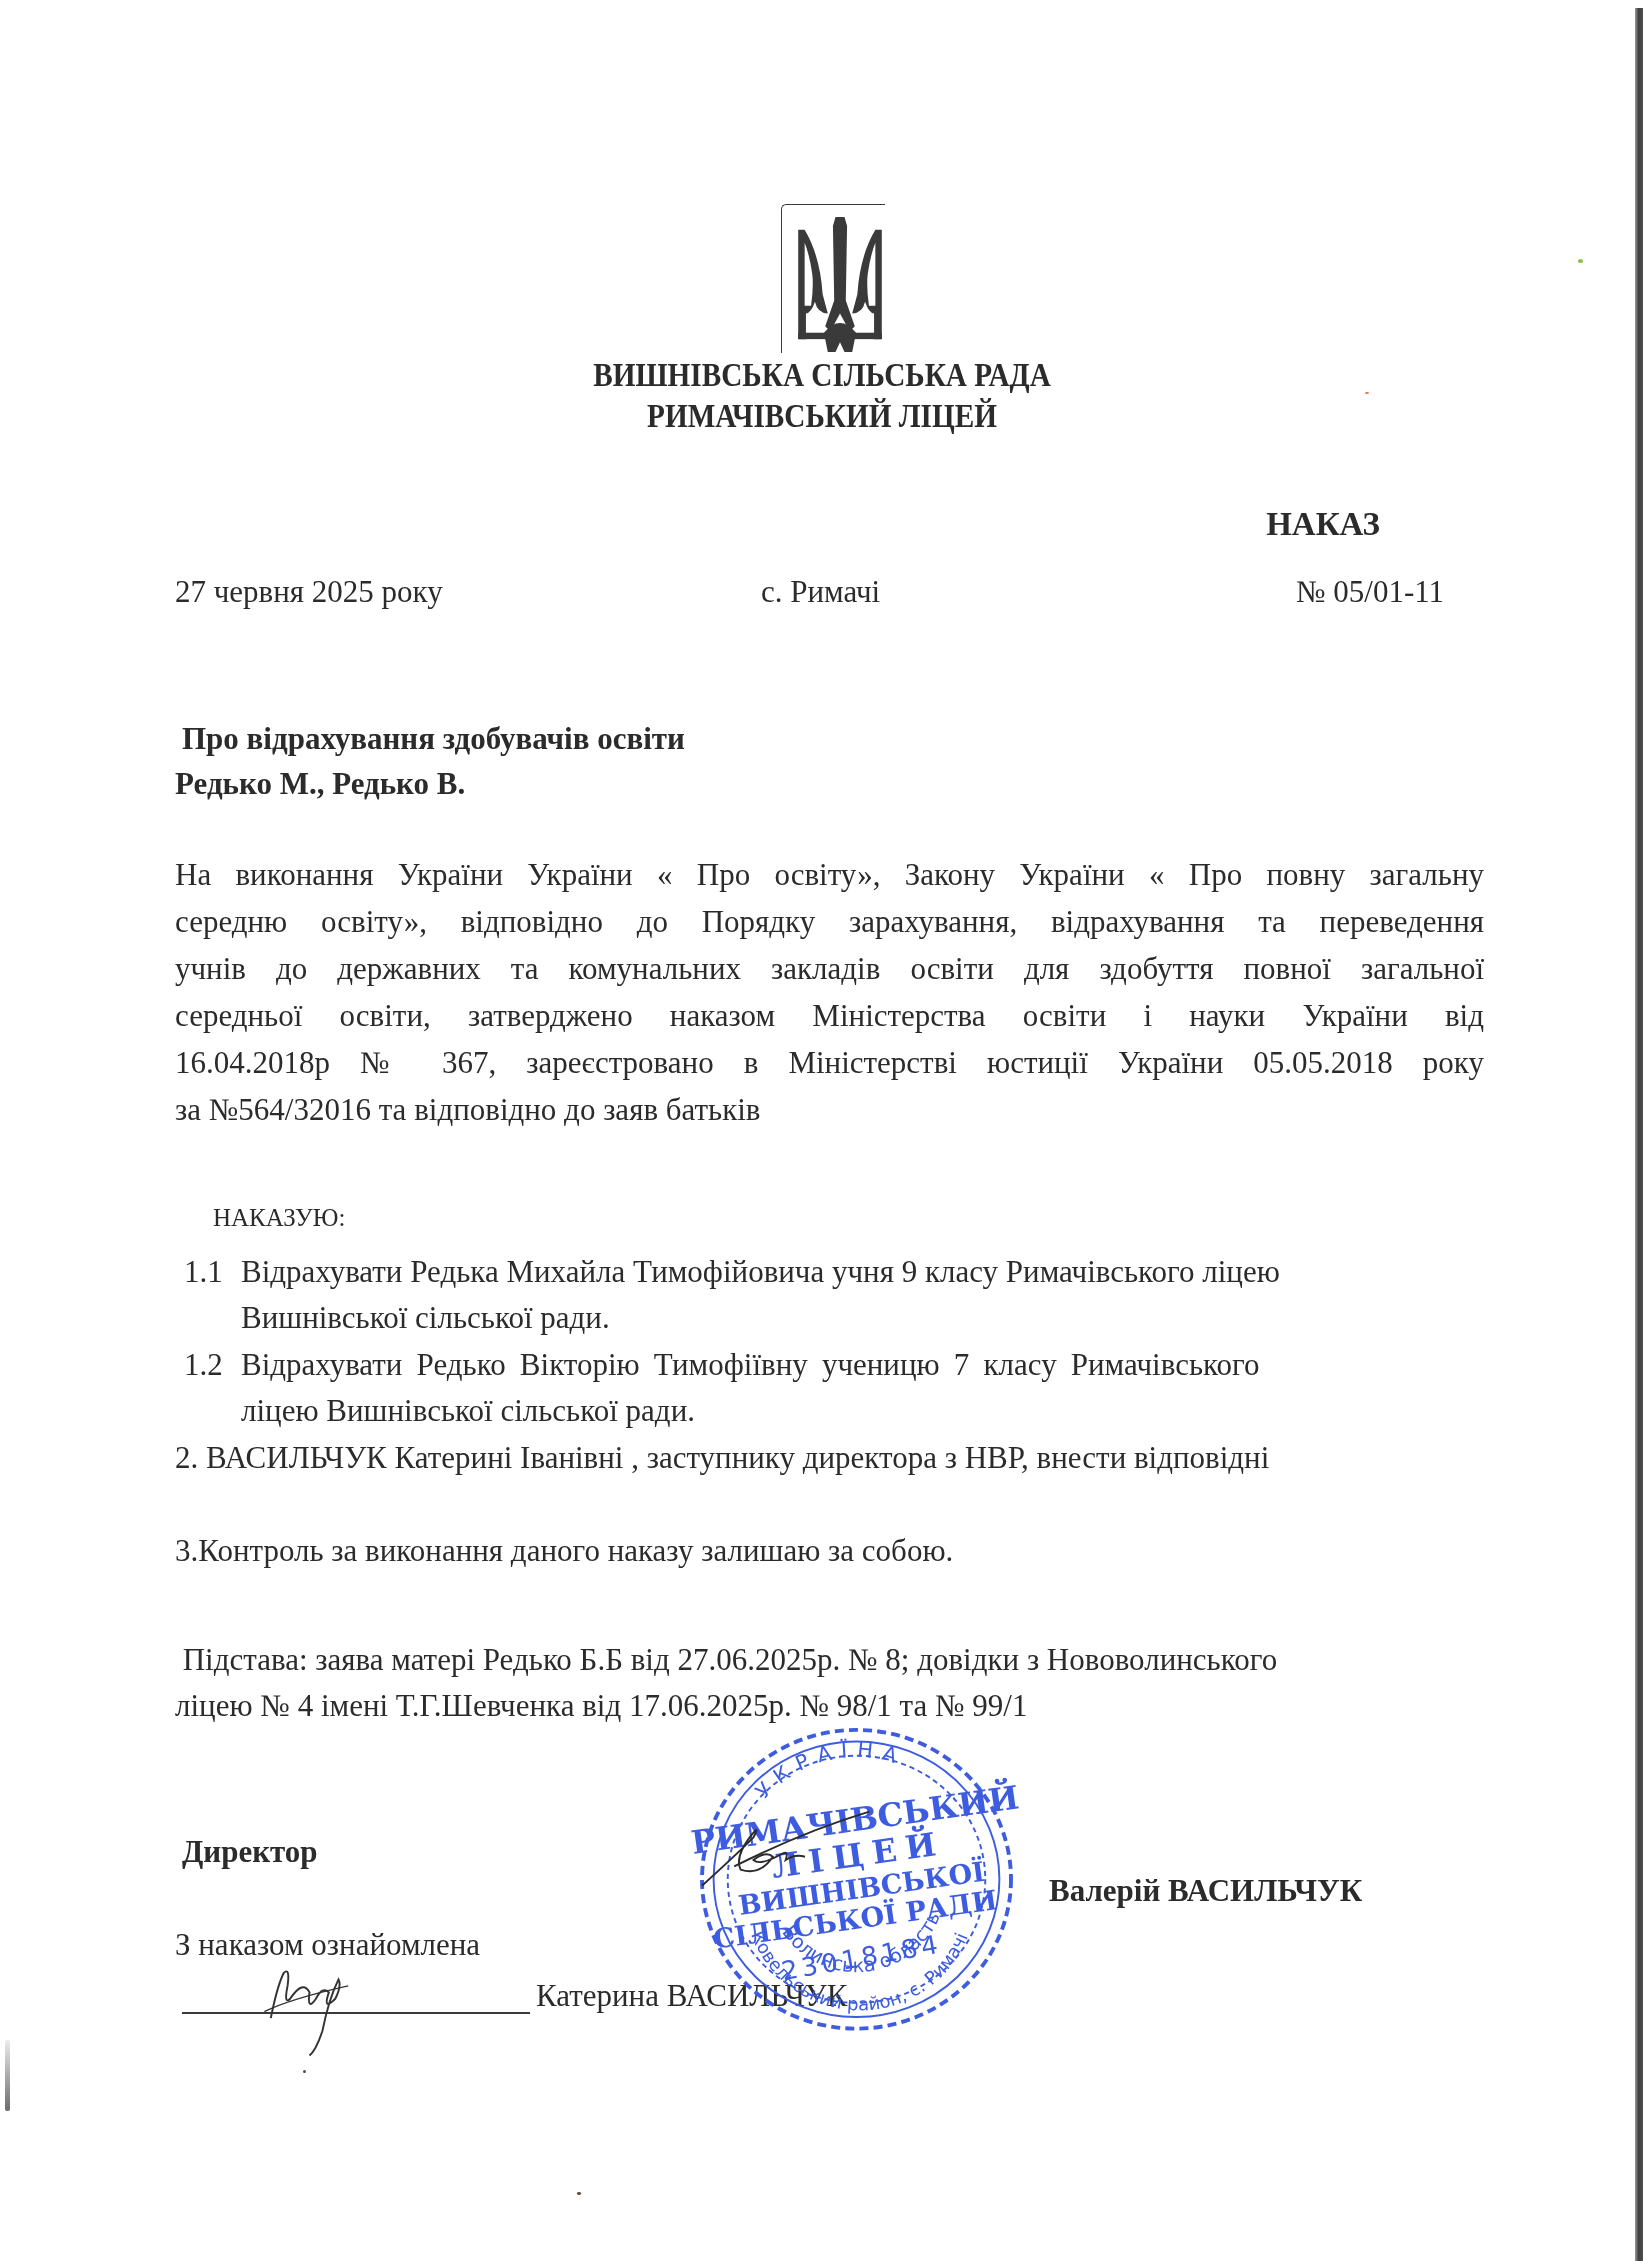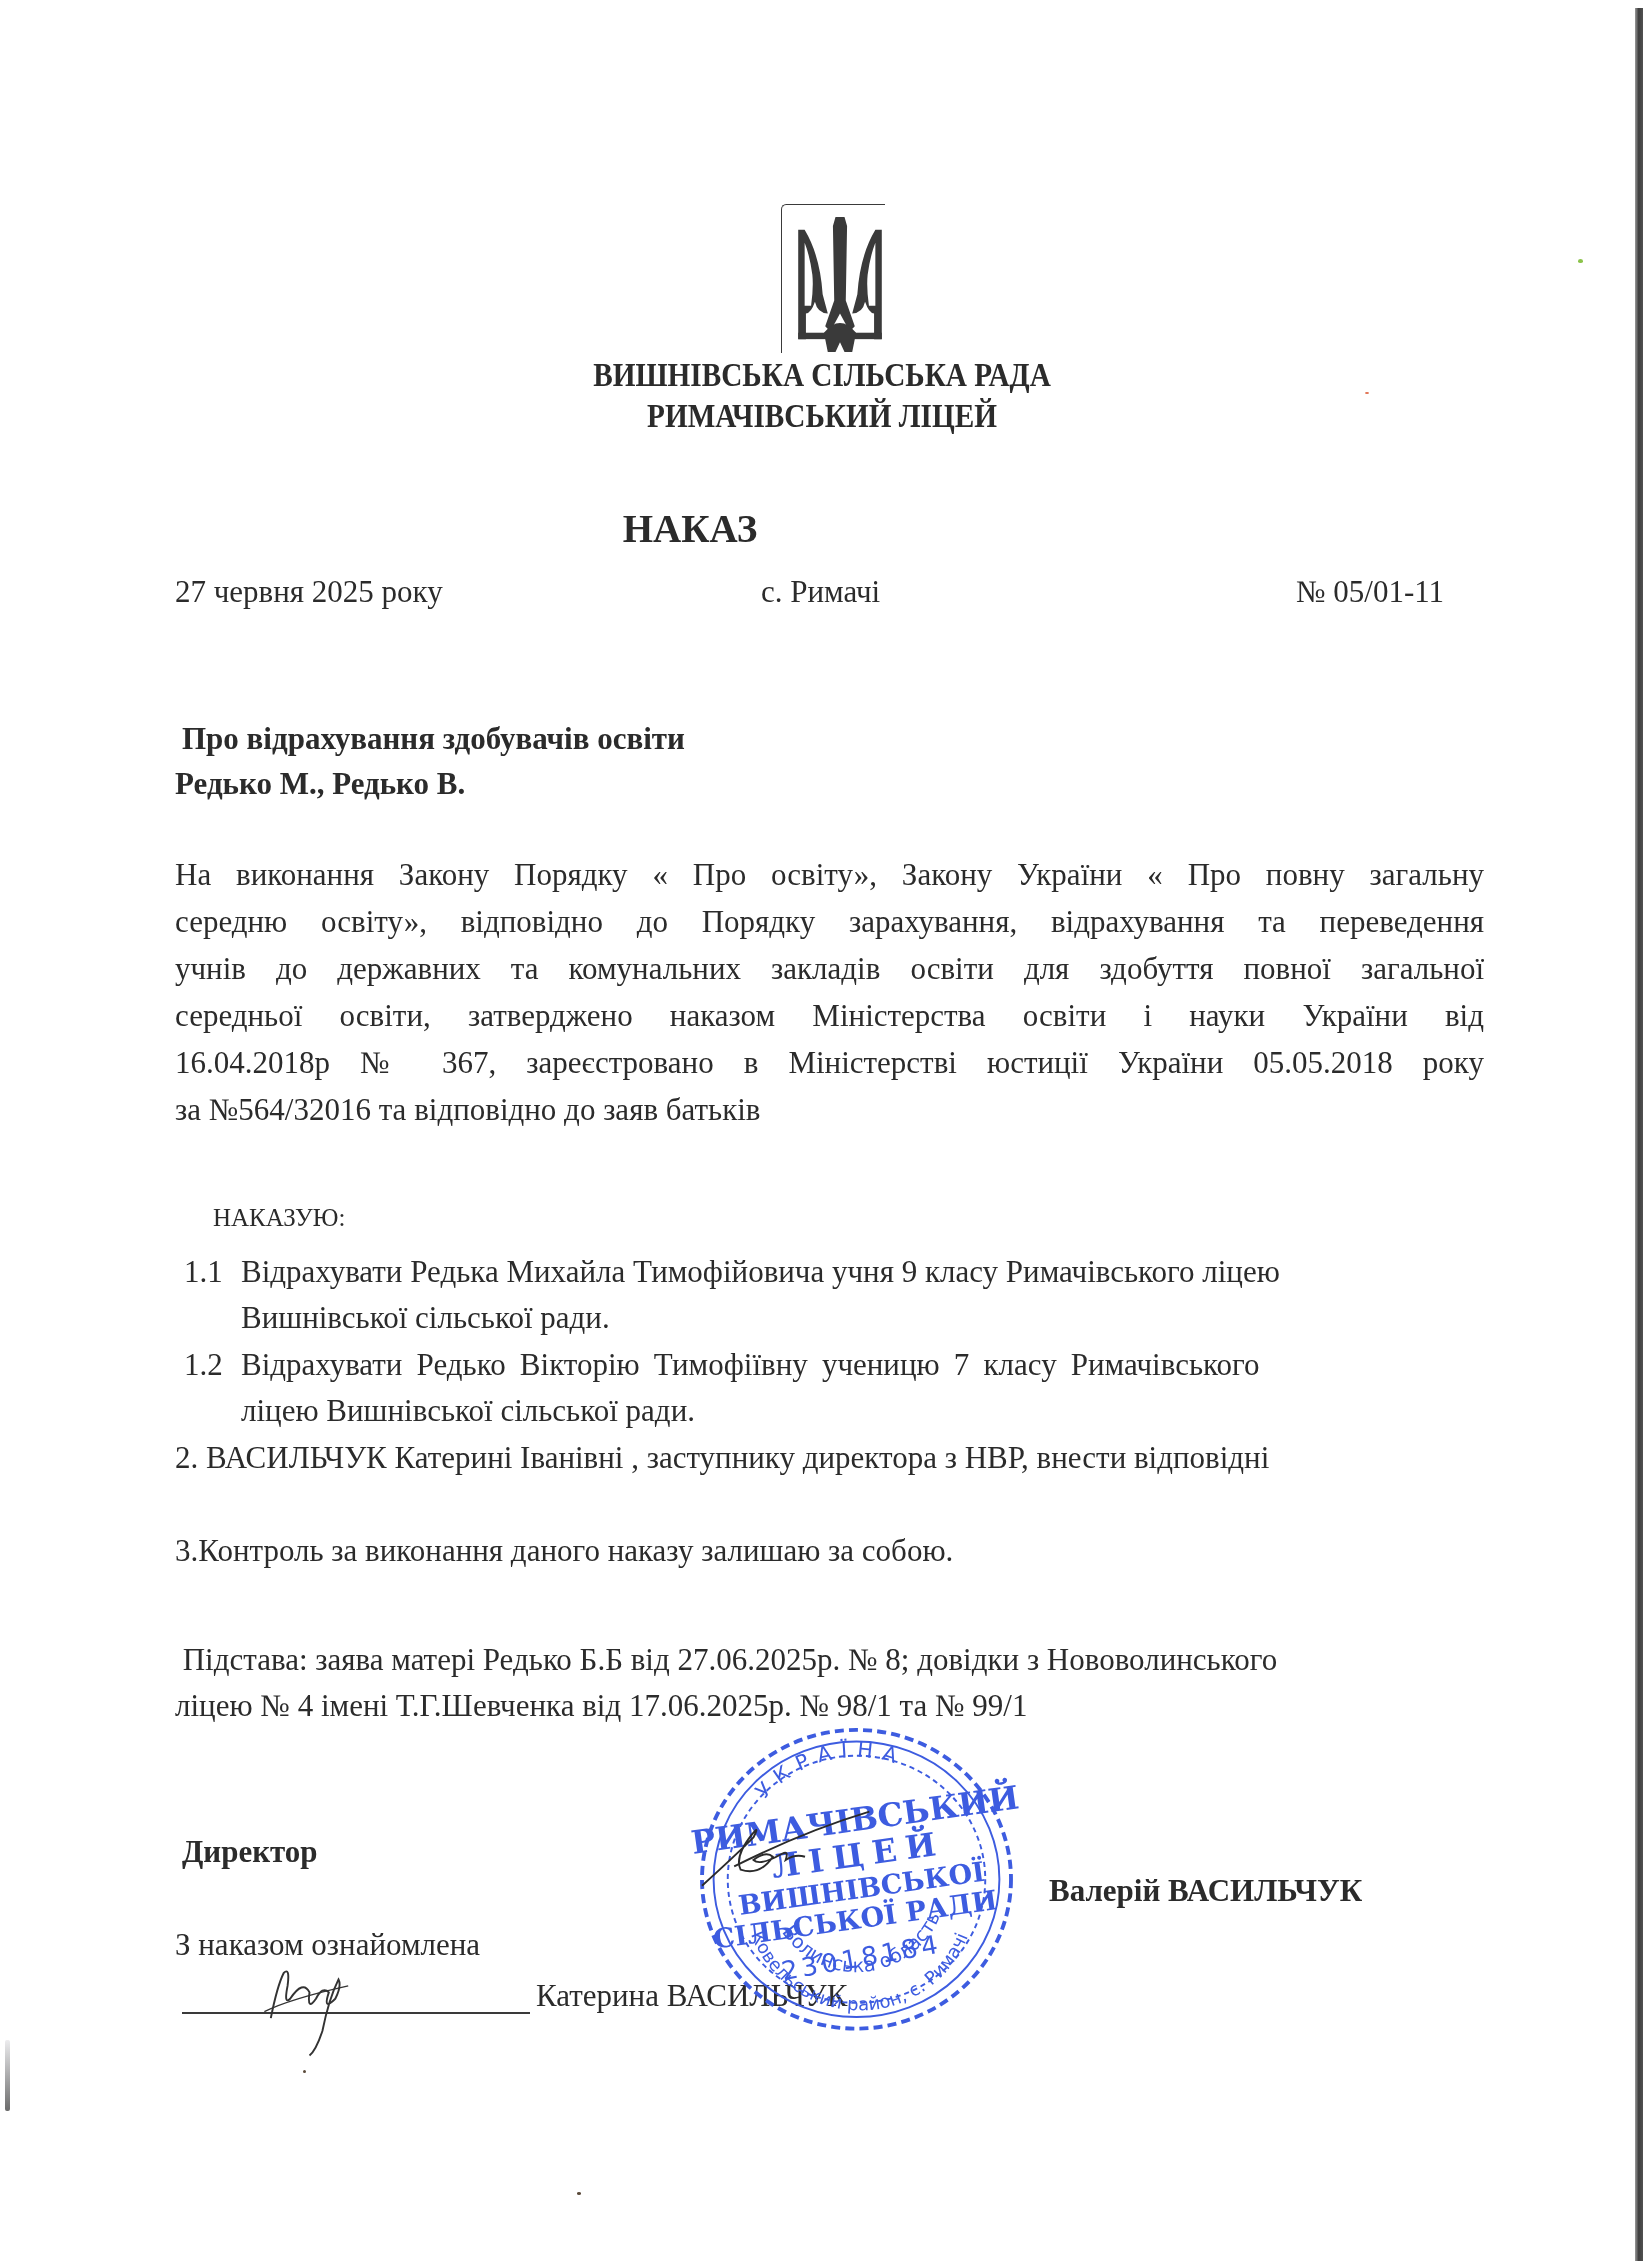--- a/index.html
+++ b/index.html
@@ -25,22 +25,22 @@
     }
     .emblem svg { position: absolute; left: 16px; top: 11.6px; }
     .org {
       position: absolute; left: 0; width: 1644px; text-align: center;
       font-weight: bold; font-size: 34px; letter-spacing: 0px;
       transform: scaleX(0.86); transform-origin: 822px 0;
     }
     .org.l1 { top: 356px; }
     .org.l2 { top: 397px; }
     .title {
-      position: absolute; left: 0; width: 1380px; top: 506px; text-align: center;
-      font-weight: bold; font-size: 39px;
+      position: absolute; left: 0; width: 1380px; top: 506px; text-align: right;
+      font-weight: bold; font-size: 33px;
     }
     .meta { position: absolute; top: 574px; font-size: 31px; }
     .meta.date { left: 175px; }
     .meta.place { left: 761px; }
     .meta.num { left: 1296px; }
     .subject { position: absolute; left: 175px; font-weight: bold; font-size: 31px; }
     .subject.s1 { top: 721px; left: 182px; }
     .subject.s2 { top: 766px; }
     .para {
       position: absolute; left: 175px; width: 1309px; font-size: 31px; line-height: 47px;
@@ -98,21 +98,21 @@
 <div class="title">НАКАЗ</div>
 
 <div class="meta date">27 червня 2025 року</div>
 <div class="meta place">с. Римачі</div>
 <div class="meta num">№ 05/01-11</div>
 
 <div class="subject s1">Про відрахування здобувачів освіти</div>
 <div class="subject s2">Редько М., Редько В.</div>
 
 <div class="para preamble">
-  <span>На виконання Закону Порядку « Про освіту», Закону України « Про повну загальну</span>
+  <span>На виконання України України « Про освіту», Закону України « Про повну загальну</span>
   <span>середню освіту», відповідно до Порядку зарахування, відрахування та переведення</span>
   <span>учнів до державних та комунальних закладів освіти для здобуття повної загальної</span>
   <span>середньої освіти, затверджено наказом Міністерства освіти і науки України від</span>
   <span>16.04.2018р № 367, зареєстровано в Міністерстві юстиції України 05.05.2018 року</span>
   <span class="last">за №564/32016 та відповідно до заяв батьків</span>
 </div>
 
 <div class="ordering">НАКАЗУЮ:</div>
 
 <div class="item i11">

